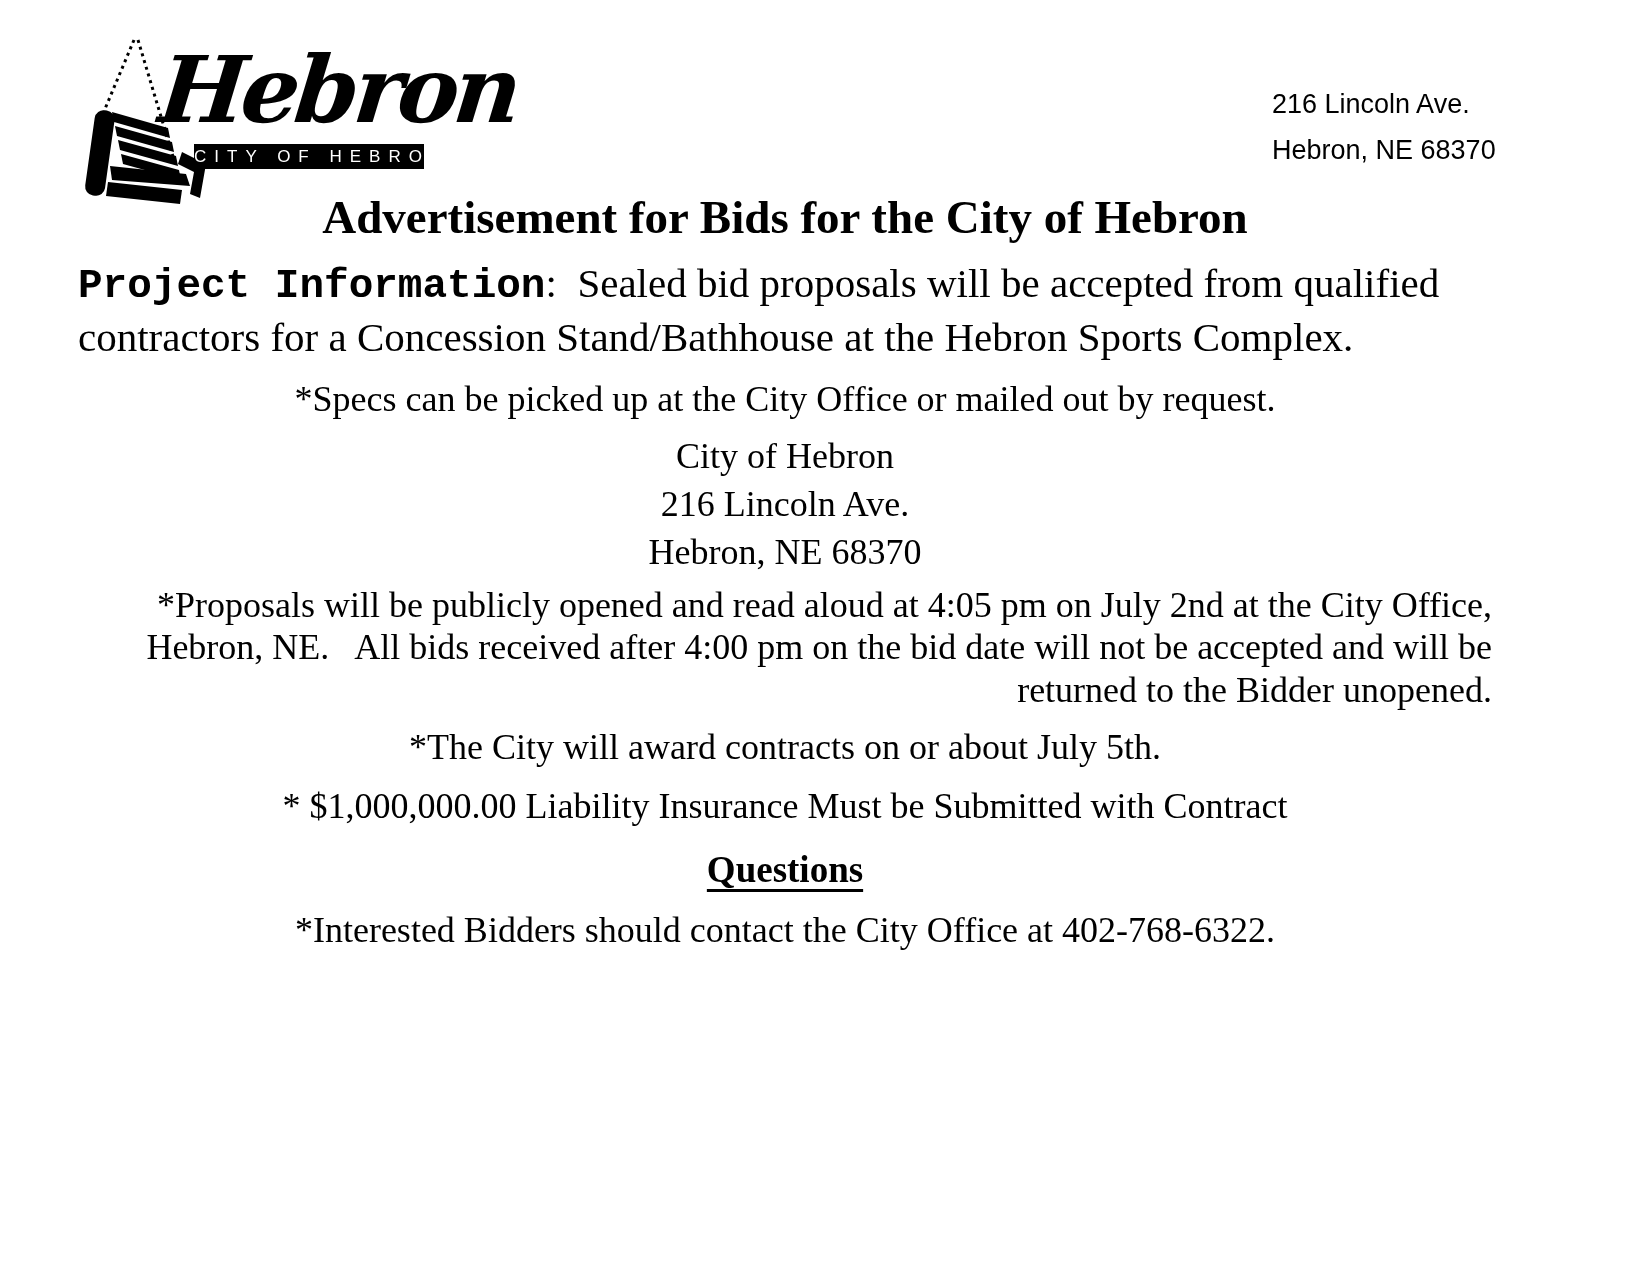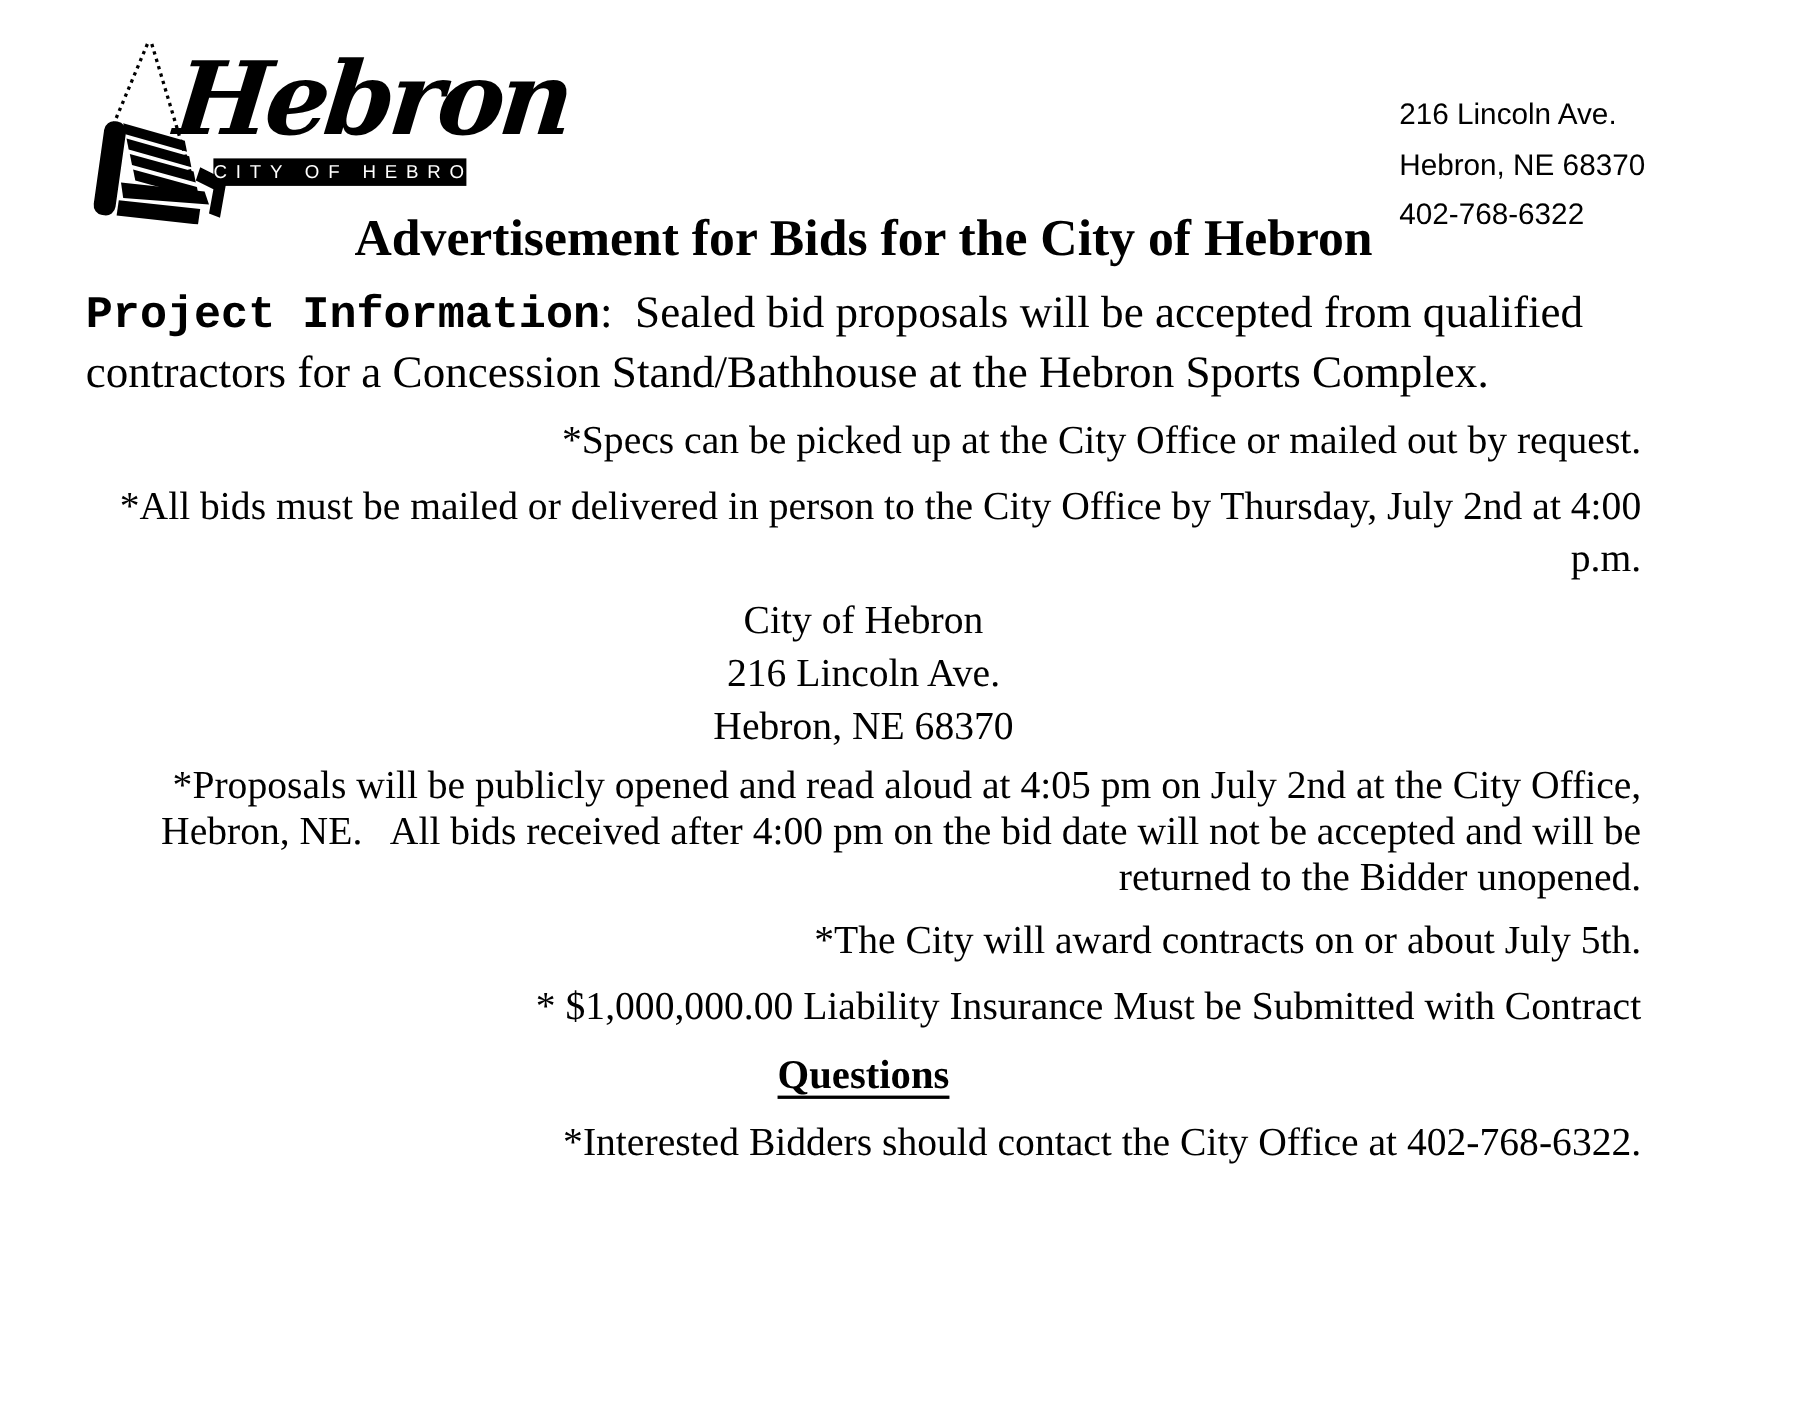--- a/index.html
+++ b/index.html
@@ -69,21 +69,21 @@
   }
   .section-heading span {
     text-decoration: underline;
     text-decoration-thickness: 3px;
     text-underline-offset: 7px;
   }
   .section-heading.gap-large { margin-top: 58px; }
 
   .item {
     margin: 13px 0 0 0;
-    text-align: right;
+    text-align: center;
     font-size: 36px; line-height: 1.3;
     white-space: pre-wrap;
   }
   .addr-line {
     margin: 5px 0 0 0;
     text-align: center;
     font-size: 36px; line-height: 1.2;
   }
   .addr-line.first { margin-top: 12px; }
   .note {
@@ -117,32 +117,30 @@
 
       <polygon points="26,150 100,158 98,172 24,164" fill="#000"></polygon>
     </svg>
     <div class="logo-script">Hebron</div>
     <div class="logo-banner">CITY OF HEBRON</div>
   </div>
 
   <div class="contact">
     <div>216 Lincoln Ave.</div>
     <div>Hebron, NE 68370</div>
-    <div>402-768-6322</div>
   </div>
 
   <div class="content">
 
     <h1 class="doc-title">Advertisement for Bids for the City of Hebron</h1>
 
     <p class="lead"><b>Project Information</b><span>:  Sealed bid proposals will be accepted from qualified contractors for a Concession Stand/Bathhouse at the Hebron Sports Complex.</span></p>
 
 
     <p class="item">*Specs can be picked up at the City Office or mailed out by request.</p>
-    <p class="item">*All bids must be mailed or delivered in person to the City Office by Thursday, July 2nd at 4:00 p.m.</p>
 
     <p class="addr-line first">City of Hebron</p>
     <p class="addr-line">216 Lincoln Ave.</p>
     <p class="addr-line">Hebron, NE 68370</p>
 
     <p class="note">*Proposals will be publicly opened and read aloud at 4:05 pm on July 2nd at the City Office, Hebron, NE.   All bids received after 4:00 pm on the bid date will not be accepted and will be returned to the Bidder unopened.</p>
 
 
     <p class="item">*The City will award contracts on or about July 5th.</p>
     <p class="item">* $1,000,000.00 Liability Insurance Must be Submitted with Contract</p>

